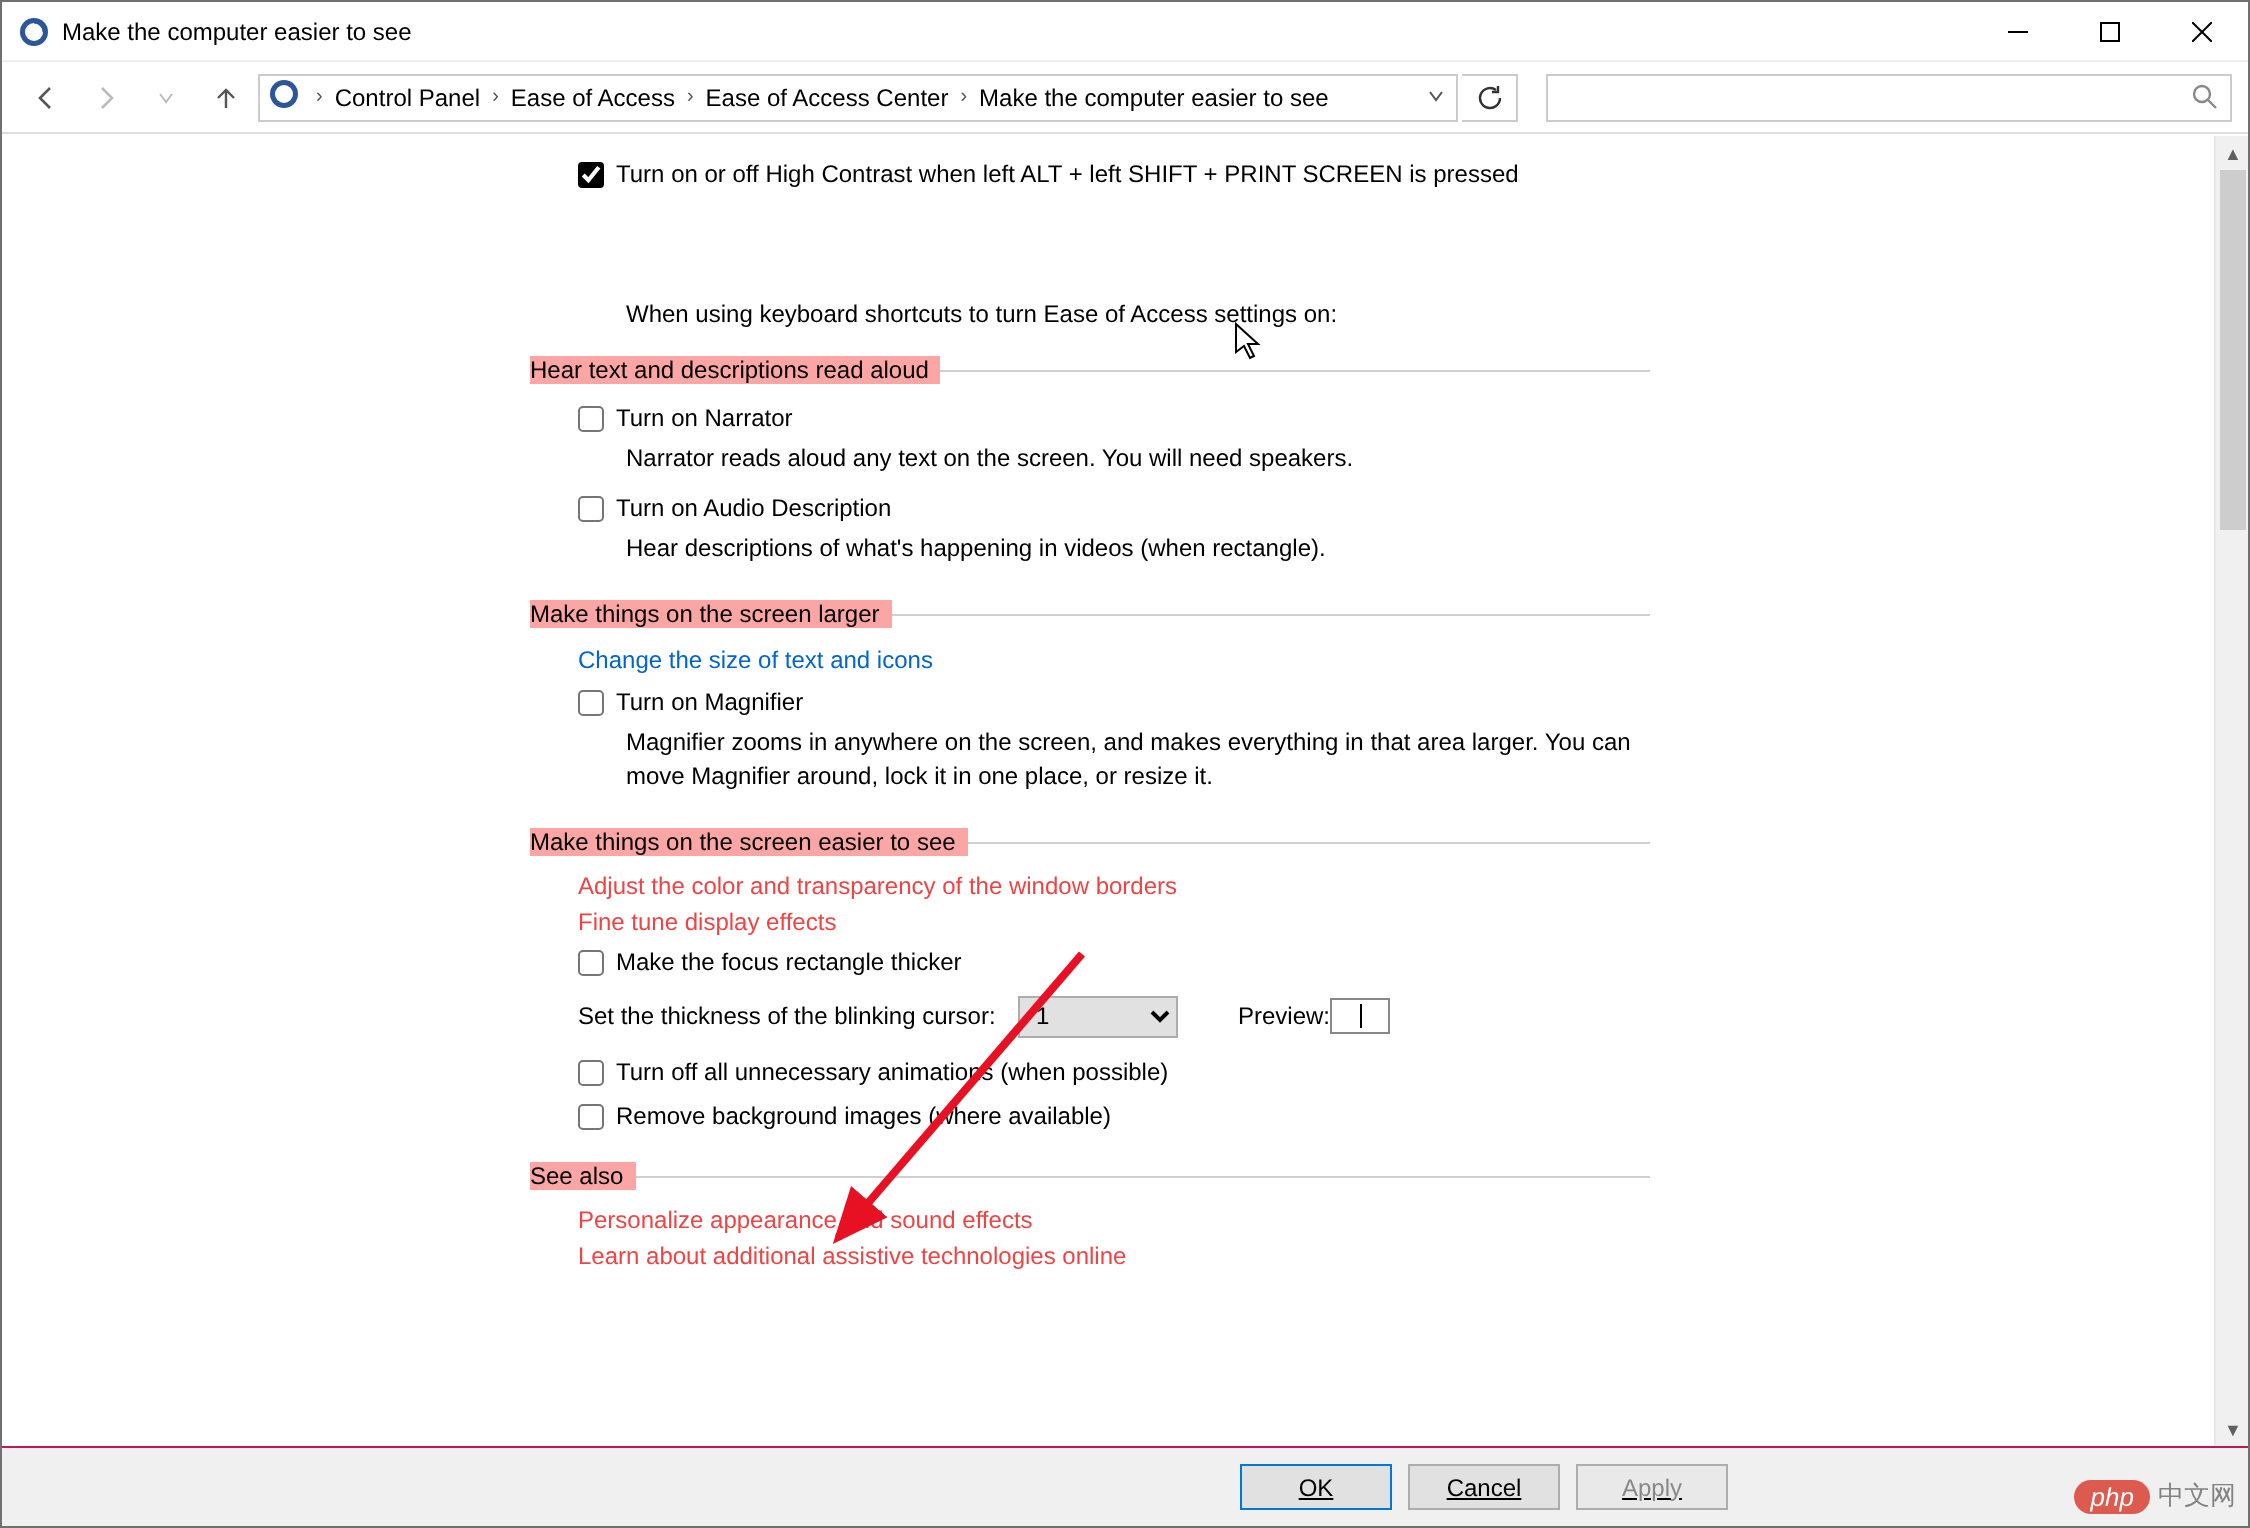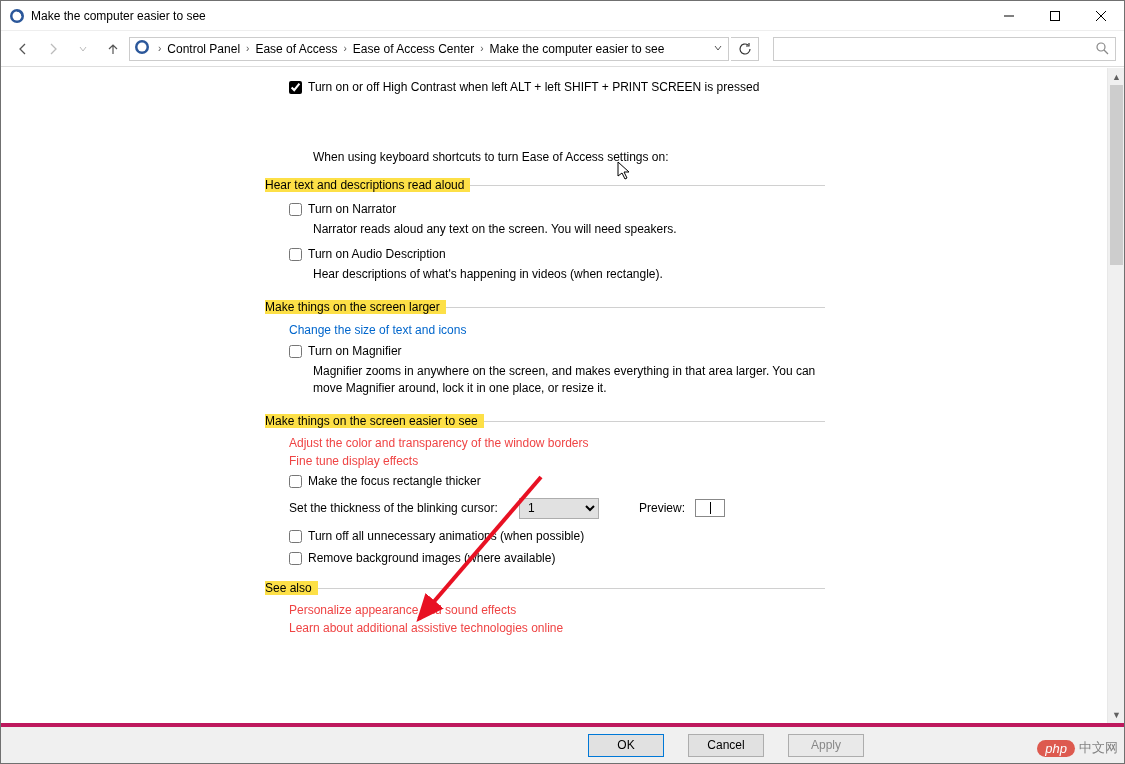--- a/index.html
+++ b/index.html
@@ -23,38 +23,38 @@
 .search-box .mag { position: absolute; right: 6px; top: 3px; color: #888; }
 
 .content-area { position: absolute; top: 67px; bottom: 40px; left: 0; right: 0; overflow: hidden; }
 .scroll-pad { padding: 8px 0 20px 0; }
 .scrollbar-track { position:absolute; right:0; top:0; bottom:0; width:17px; background:#f0f0f0; border-left:1px solid #e8e8e8;}
 .scrollbar-arrow { position:absolute; left:0; width:17px; height:17px; display:flex; align-items:center; justify-content:center; color:#606060; font-size:9px;}
 .scrollbar-arrow.up{top:0;} .scrollbar-arrow.down{bottom:0;}
 .scrollbar-thumb { position:absolute; left:2px; width:13px; top:17px; height:180px; background:#cdcdcd;}
 
 .section-hdr { position: relative; margin: 12px 0 6px 264px; width: 560px; color:#000;}
-.section-hdr .label { background: #fde047; padding-right: 6px; position: relative; z-index: 1; }
+.section-hdr .label { background: #fca5a5; padding-right: 6px; position: relative; z-index: 1; }
 .section-hdr::after { content: ""; position: absolute; left: 0; right: 0; top: 50%; border-top: 1px solid #d0d0d0; z-index: 0; }
 .row-cb { margin-left: 288px; display: flex; align-items: flex-start; gap: 6px; padding: 4px 0; width:540px;}
 .row-cb.indent { margin-left: 312px; }
 .desc { margin-left: 312px; color: #000; padding: 1px 0 6px 0; width:520px; line-height:1.35;}
 .subhead { margin-left: 312px; color:#000; padding:4px 0 2px 0;margin-top:48px;}
 .link { margin-left: 288px; color: #0066cc; padding: 3px 0; display:block; width:fit-content;}
 .link-tight { margin-left:288px; color:#ef4444; padding:2px 0; display:block; width:fit-content;}
 input[type=checkbox] { width:13px; height:13px; margin-top:1px; accent-color:#0066cc;}
 .cb-black { accent-color:#000 !important; }
 
-.cursor-row { margin-left: 288px; display:flex; align-items:center; gap:10px; padding:6px 0;}
+.cursor-row { margin-left: 288px; display:flex; align-items:center; padding:6px 0;}
 .cursor-row label { width:220px; }
 select.cursor-sel { width:80px; height:21px; border:1px solid #adadad; background:#e1e1e1; font-size:12px; padding-left:4px;}
 .preview-box { border:1px solid #888; width:30px; height:18px; display:inline-flex; align-items:center; justify-content:center;}
 .caret { display:inline-block; width:1px; height:12px; background:#000;}
 
-.footer { position: absolute; left: 0; right: 0; bottom: 0; height: 40px; border-top: 4px solid #be185d; background: #f0f0f0; display: flex; align-items: center; justify-content: flex-end; padding-right: 260px; gap: 24px; }
+.footer { position: absolute; left: 0; right: 0; bottom: 0; height: 40px; border-top: 1px solid #be185d; background: #f0f0f0; display: flex; align-items: center; justify-content: flex-end; padding-right: 260px; gap: 8px; text-decoration: underline; }
 .btn { width: 76px; height: 23px; border: 1px solid #adadad; background: #e1e1e1; font-size: 12px; }
 .btn.default { border: 1px solid #0078d7; }
 .btn:disabled { color: #888; background:#e9e9e9;}
 
 .red-arrow { position:absolute; pointer-events:none; z-index:50;}
 
 .watermark { position:absolute; right:6px; bottom:6px; display:flex; align-items:center; gap:4px; opacity:0.9; z-index:60;}
 .watermark .php-badge { background:#dc4a3e; color:#fff; font-weight:normal; font-style:italic; border-radius:10px; padding:1px 8px; font-size:13px;}
 .watermark .cn { color:#777; font-size:13px;}
 

